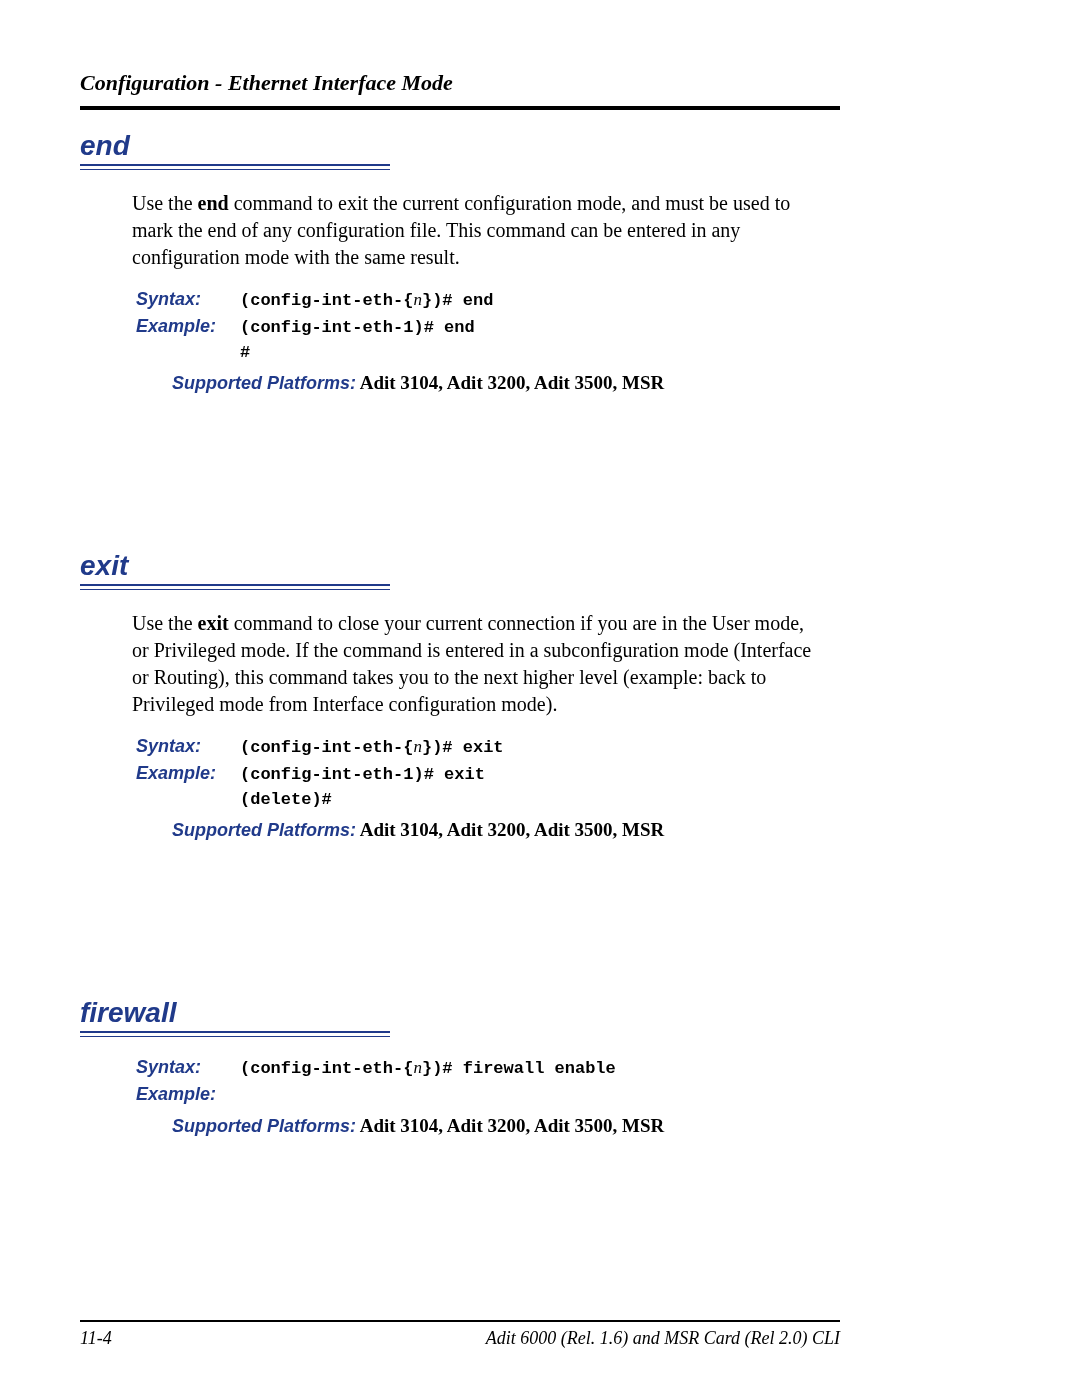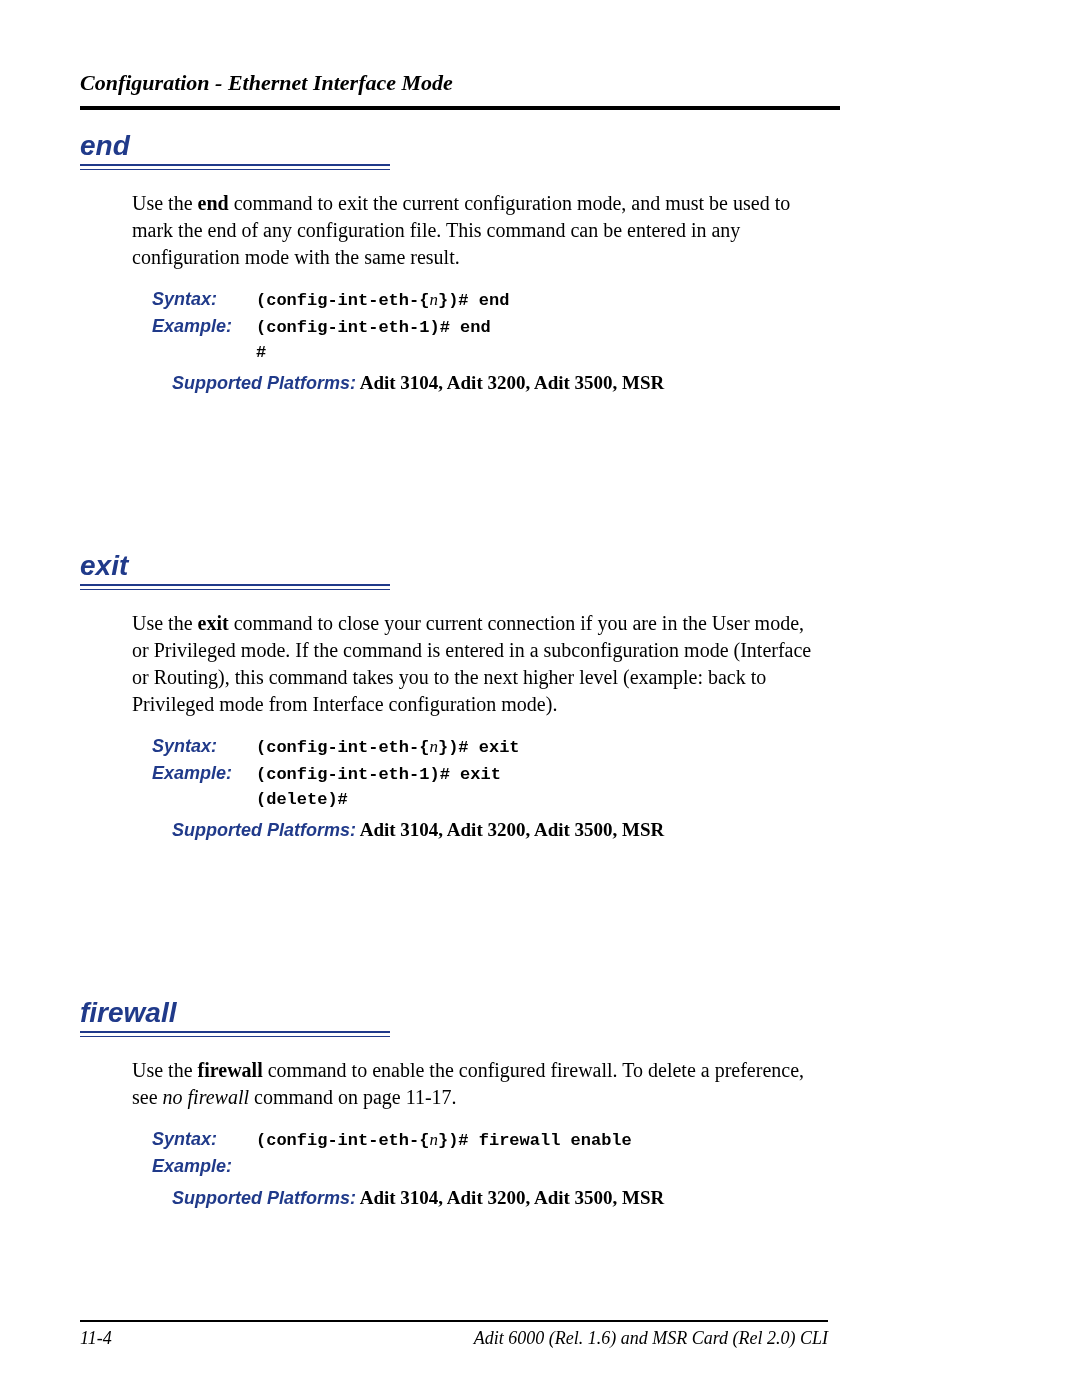--- a/index.html
+++ b/index.html
@@ -50,21 +50,21 @@
     margin-right: 18px;
     margin-bottom: 18px;
   }
   .body-text .bold {
     font-weight: bold;
   }
   .body-text .italic {
     font-style: italic;
   }
   .spec-block {
-    margin-left: 72px;
+    margin-left: 56px;
     margin-bottom: 6px;
   }
   .spec-row {
     display: flex;
     align-items: baseline;
     margin-bottom: 6px;
   }
   .spec-label {
     font-family: Arial, Helvetica, sans-serif;
     font-style: italic;
@@ -104,21 +104,21 @@
     font-family: "Times New Roman", Times, serif;
     font-weight: bold;
     font-size: 19px;
   }
   .section-gap-large {
     height: 150px;
   }
   .footer {
     position: absolute;
     left: 80px;
-    right: 92px;
+    right: 80px;
     bottom: 48px;
   }
   .footer-rule {
     border: none;
     border-top: 2px solid #000;
     margin: 0 0 6px 0;
   }
   .footer-line {
     display: flex;
     justify-content: space-between;
@@ -184,23 +184,20 @@
 
   <div class="platforms">
     <span class="platforms-label">Supported Platforms:</span><span class="platforms-value">  Adit 3104, Adit 3200, Adit 3500, MSR</span>
   </div>
 
   <div class="section-gap-large"></div>
 
   <div class="section-heading">firewall</div>
   <div class="heading-underline"></div>
 
-  <div class="body-text">
-    <span>Use the </span><span class="bold">firewall</span><span> command to enable the configured firewall. To delete a preference, see </span><span class="italic">no firewall</span><span> command on page 11-17.</span>
-  </div>
 
   <div class="spec-block">
     <div class="spec-row">
       <span class="spec-label">Syntax:</span>
       <span class="spec-value"><span>(config-int-eth-{</span><span class="var">n</span><span>})# firewall enable</span></span>
     </div>
     <div class="spec-row">
       <span class="spec-label">Example:</span>
     </div>
   </div>

